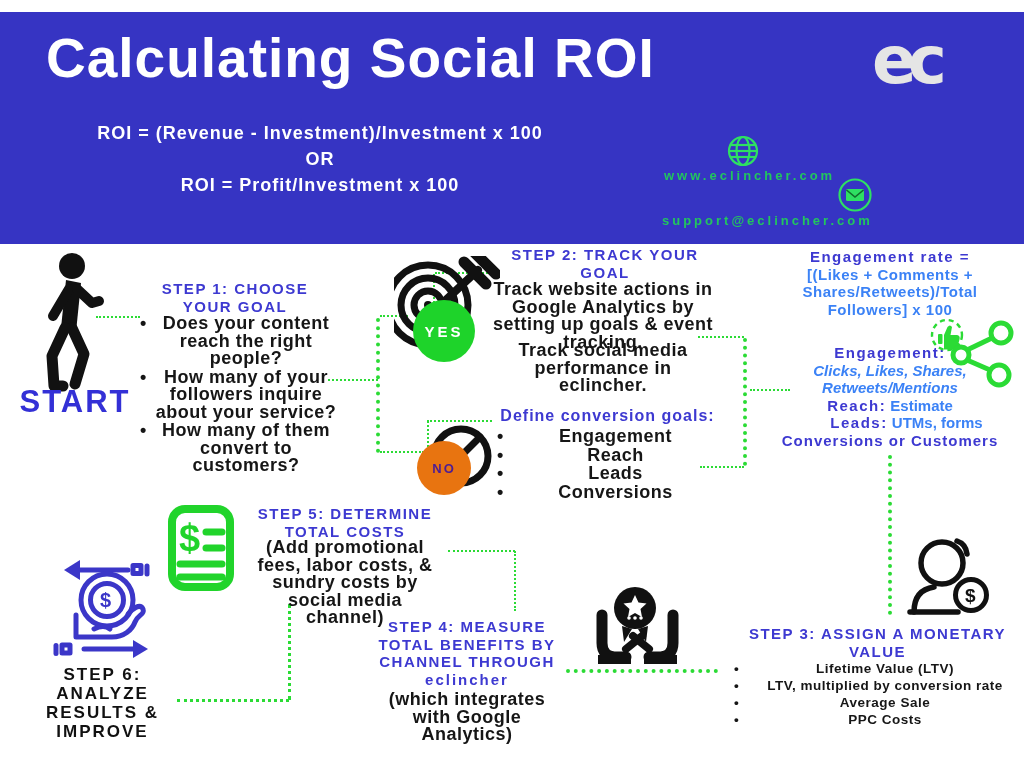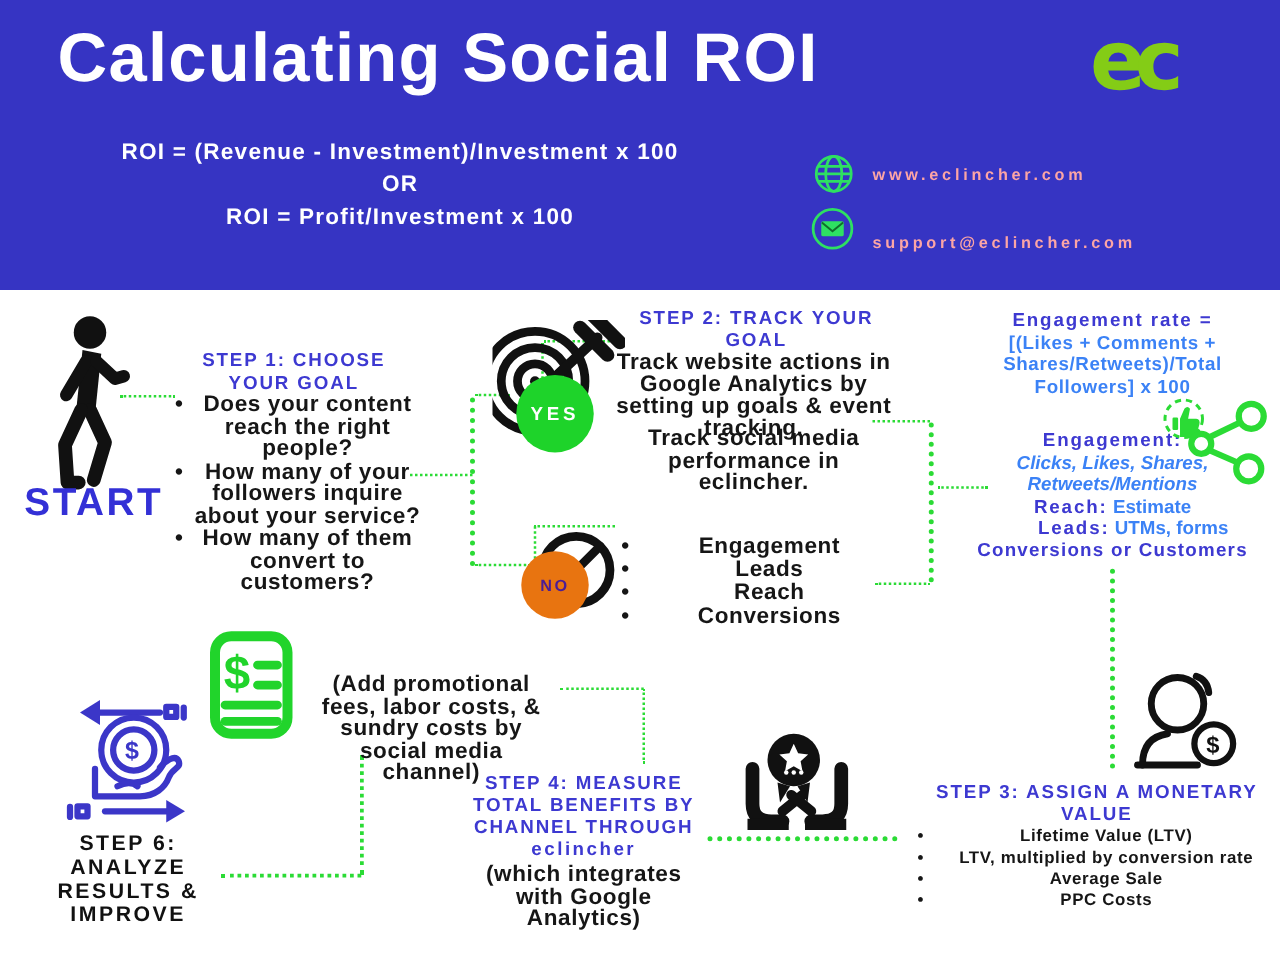--- a/index.html
+++ b/index.html
@@ -2,35 +2,35 @@
 <html><head>
 <meta charset="utf-8">
 <style>
   * { margin:0; padding:0; box-sizing:border-box; }
   body { font-family:"Liberation Sans", sans-serif; background:#888; }
   #canvas {
     position:relative; width:1024px; height:768px; margin:0 auto;
     background:#ffffff; overflow:hidden; font-weight:700;
   }
   
-  .header { position:absolute; left:0; top:0; width:1024px; height:232px; background:#3634c3; }
+  .header { position:absolute; left:0; top:12px; width:1024px; height:232px; background:#3634c3; }
   .title {
     position:absolute; left:46px; top:14px; width:800px;
     color:#fff; font-size:55px; font-weight:800; letter-spacing:1px;
   }
   .logo {
-    position:absolute; left:872px; top:10px; color:#84cc16;
+    position:absolute; left:872px; top:10px; color:#e5e5e5;
     font-size:66px; font-weight:800; letter-spacing:-9px; font-family:"DejaVu Sans", sans-serif;
   }
   .formulas {
     position:absolute; left:40px; top:108px; width:560px; text-align:center;
     color:#fff; font-size:18px; font-weight:800; letter-spacing:1px; line-height:26px;
   }
-  .contact-row { position:absolute; display:flex; align-items:center; color:#fca5a5;
-    font-size:13px; letter-spacing:3px; font-weight:700; }
+  .contact-row { position:absolute; display:flex; align-items:center; color:#22c55e;
+    font-size:13px; letter-spacing:3px; font-weight:700;flex-direction:column; }
   .contact-row .txt { margin-left:14px; }
   
   .blue { color:#3d39d1; }
   .black-txt { color:#3b82f6; }
   .step-title {
     position:absolute; text-align:center; color:#3d39d1;
     font-size:15px; font-weight:800; letter-spacing:1.5px; line-height:17.5px;
   }
   .body-txt {
     position:absolute; text-align:center; color:#161616;
@@ -155,24 +155,25 @@
 
   <svg class="icon" style="left:428px; top:424px; z-index:2;" width="70" height="70" viewBox="0 0 70 70">
     <circle cx="33" cy="32" r="27" fill="none" stroke="#111" stroke-width="7"></circle>
     <line x1="52" y1="13" x2="14" y2="51" stroke="#111" stroke-width="7" stroke-linecap="round"></line>
   </svg>
   <div class="no-circle">NO</div>
 
   <div class="step-title" style="left:505px; top:246px; width:200px;">STEP 2: TRACK YOUR GOAL</div>
   <div class="body-txt" style="left:488px; top:281px; width:230px;">Track website actions in Google Analytics by setting up goals &amp; event tracking.</div>
   <div class="body-txt" style="left:488px; top:342px; width:230px;">Track social media performance in eclincher.</div>
+  <div class="step-title" style="left:495px; top:407px; width:225px; font-size:16px; letter-spacing:1px;">Define conversion goals:</div>
   <ul class="dots body-txt" style="left:495px; top:428px; width:225px;">
     <li>Engagement</li>
+    <li>Reach</li>
     <li>Leads</li>
-    <li>Reach</li>
     <li>Conversions</li>
   </ul>
 
   <div style="position:absolute; left:742px; top:248px; width:296px; text-align:center; line-height:17.5px;">
     <div class="blue" style="font-size:15px; letter-spacing:1.5px;">Engagement rate =</div>
     <div class="black-txt" style="font-size:15px; letter-spacing:0.5px; width:250px; margin:0 auto;">[(Likes + Comments + Shares/Retweets)/Total Followers] x 100</div>
     <div style="height:26px;"></div>
     <div class="blue" style="font-size:15px; letter-spacing:1.5px;">Engagement:</div>
     <div class="black-txt italic" style="font-size:15px; width:240px; margin:0 auto;">Clicks, Likes, Shares, Retweets/Mentions</div>
     <div style="font-size:15px;">
@@ -199,20 +200,21 @@
   </svg>
 
   <svg class="icon" style="left:166px; top:504px;" width="72" height="90" viewBox="0 0 72 90">
     <rect x="6" y="5" width="58" height="78" rx="13" fill="#fff" stroke="#21d42b" stroke-width="8"></rect>
     <text x="13" y="47" font-size="38" font-weight="800" fill="#21d42b" font-family="Liberation Sans, sans-serif">$</text>
     <line x1="40" y1="28" x2="56" y2="28" stroke="#21d42b" stroke-width="7" stroke-linecap="round"></line>
     <line x1="40" y1="44" x2="56" y2="44" stroke="#21d42b" stroke-width="7" stroke-linecap="round"></line>
     <line x1="14" y1="60" x2="56" y2="60" stroke="#21d42b" stroke-width="7" stroke-linecap="round"></line>
     <line x1="14" y1="73" x2="56" y2="73" stroke="#21d42b" stroke-width="7" stroke-linecap="round"></line>
   </svg>
+  <div class="step-title" style="left:255px; top:505px; width:180px;">STEP 5: DETERMINE TOTAL COSTS</div>
   <div class="body-txt" style="left:252px; top:539px; width:186px;">(Add promotional fees, labor costs, &amp; sundry costs by social media channel)</div>
 
   <svg class="icon" style="left:48px; top:552px;" width="110" height="112" viewBox="0 0 110 112">
     <g stroke="#3b36c8" fill="none" stroke-width="5" stroke-linecap="round" stroke-linejoin="round">
       <line x1="30" y1="18" x2="80" y2="18"></line>
       <rect x="85" y="13.5" width="8" height="8" fill="none"></rect>
       <line x1="99" y1="14" x2="99" y2="22"></line>
       <circle cx="59" cy="48" r="26"></circle>
       <circle cx="59" cy="48" r="16.5"></circle>
       <path d="M28 63 V85 H64 C76 85 84 78 87 70 C90 62 97 63 95 57 C92 51 84 57 80 62"></path>

